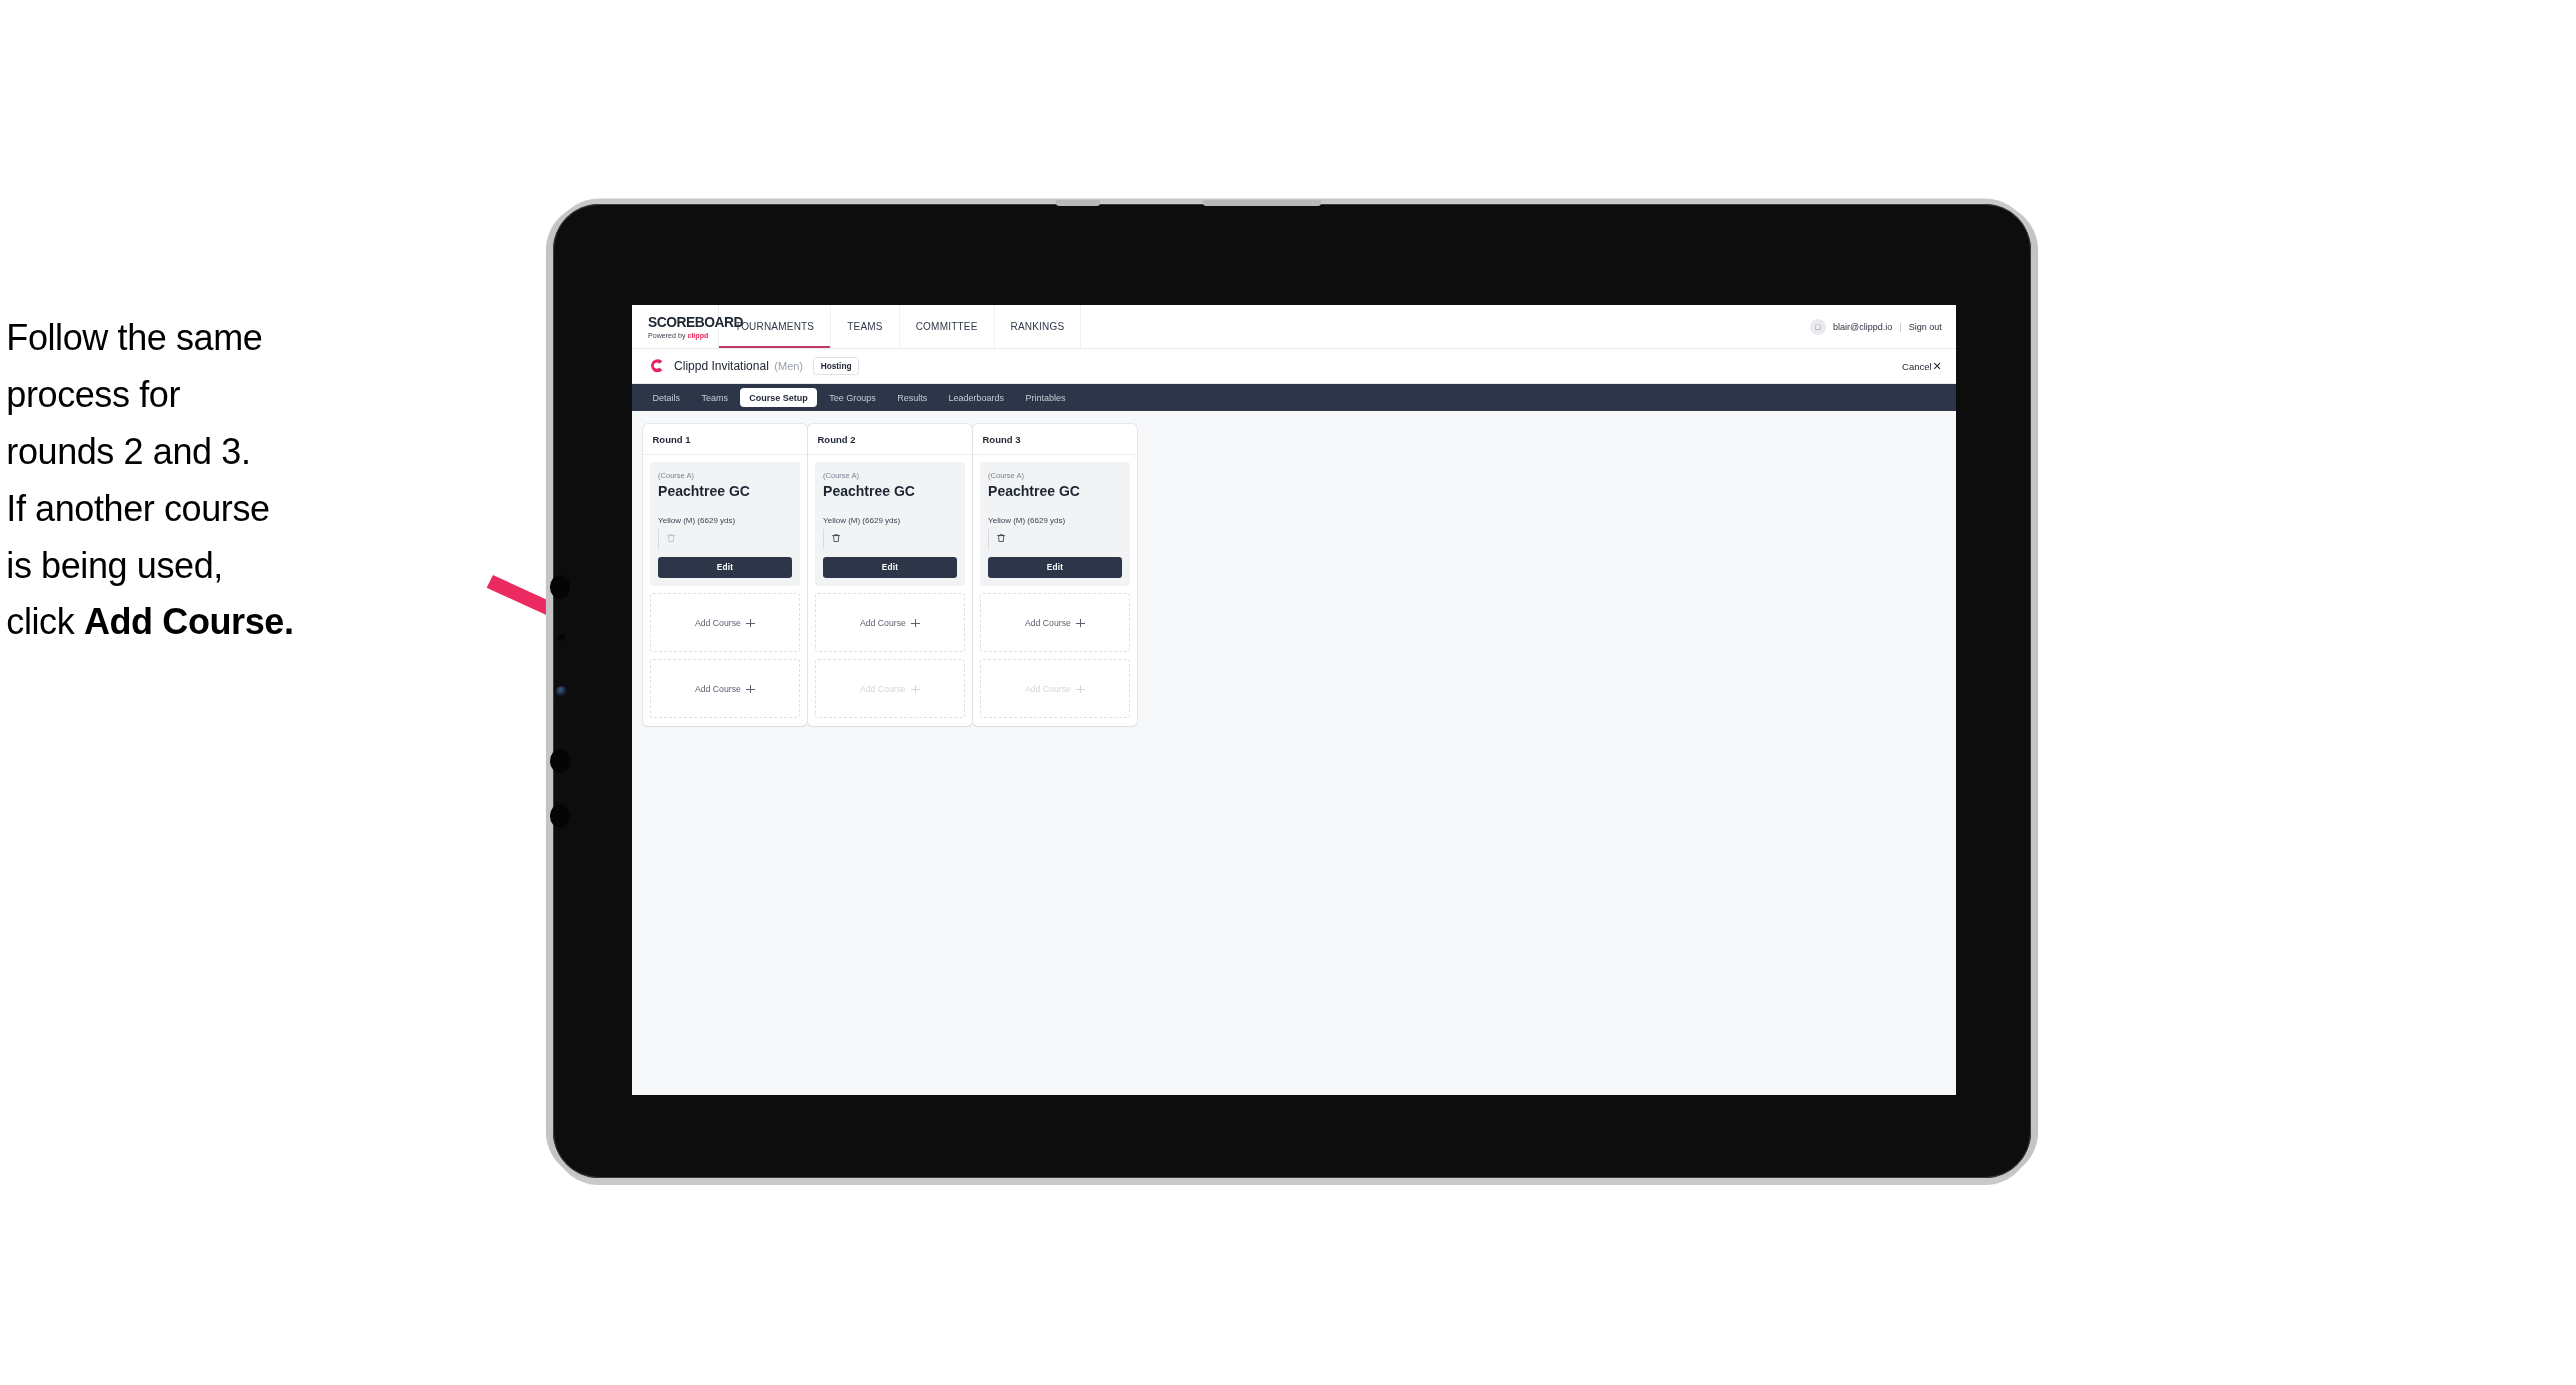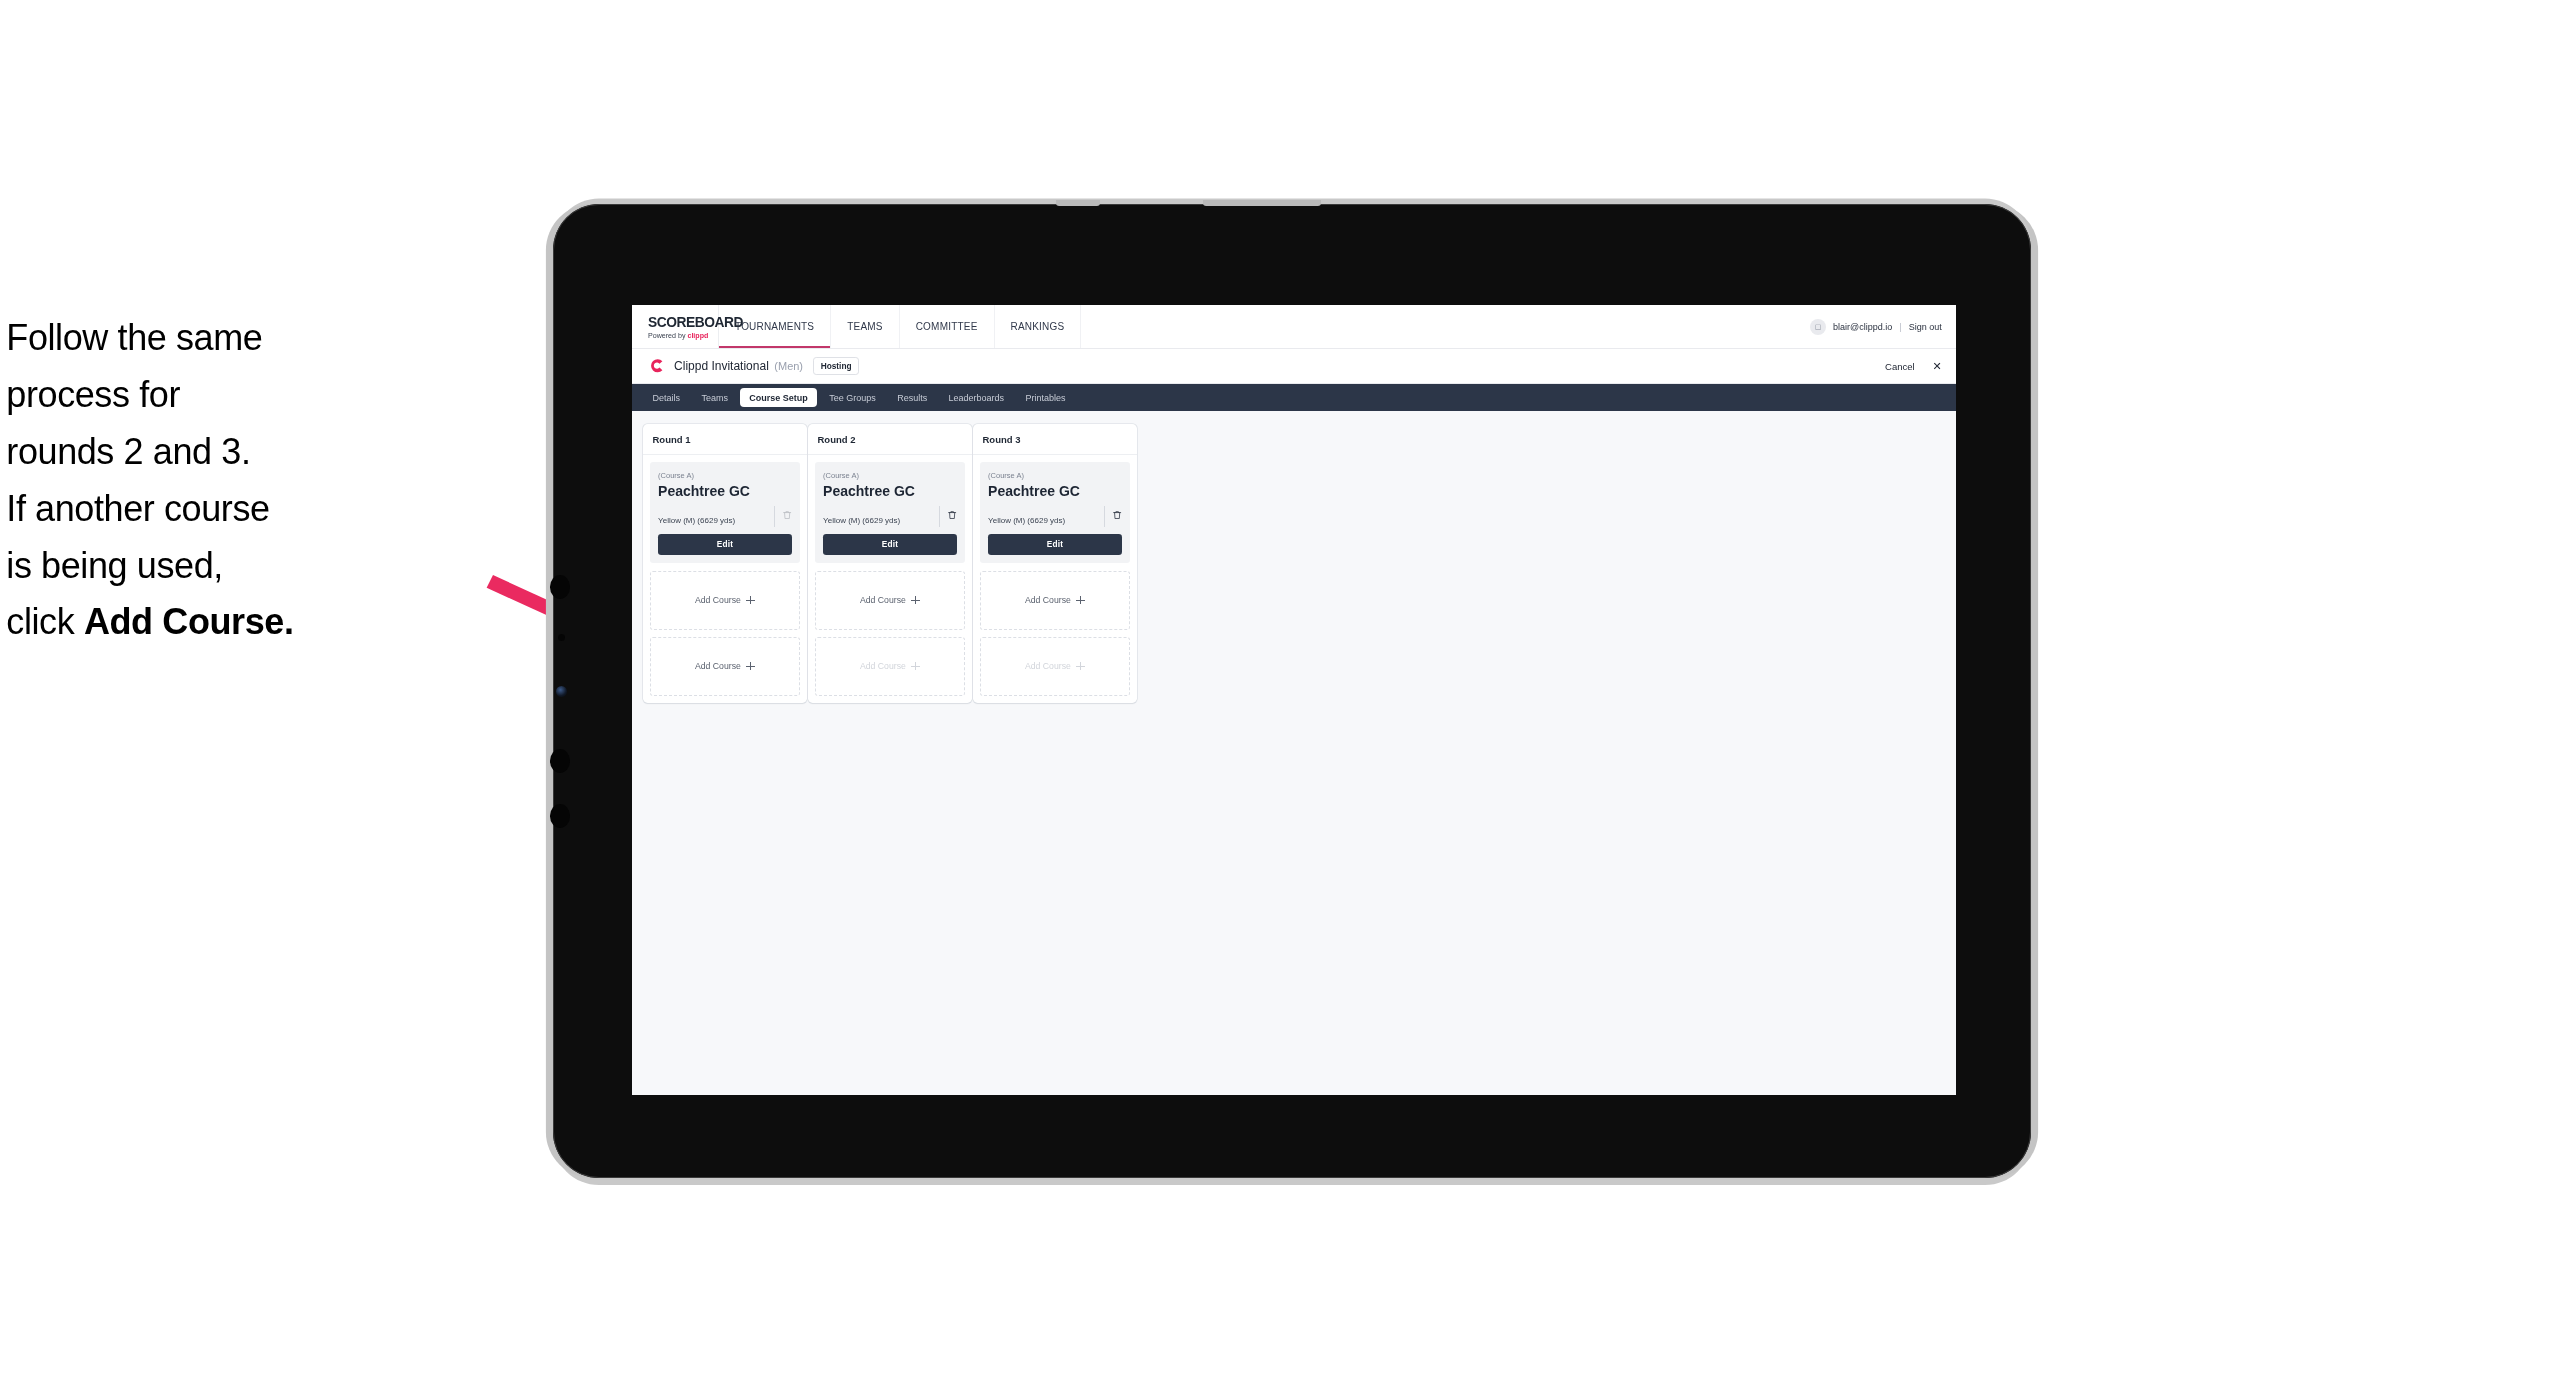--- a/index.html
+++ b/index.html
@@ -156,21 +156,21 @@
   #thost {
     margin-left: 10.3px;
     font-size: 8.3px; font-weight: 700; color: #212835;
     border: 0.8px solid #dfe1e6;
     border-radius: 3.2px;
     padding: 3.2px 6.3px;
     background: #fff;
   }
   #tcancel {
     margin-left: auto;
-    display: flex; align-items: center; gap: 18px;
+    display: flex; align-items: center; gap: 1px;
     font-size: 9.5px; color: #222835;
     cursor: pointer;
   }
   #tcancel .xm { font-size: 11px; line-height: 1; }
 
   
   #tabbar {
     height: 27px;
     background: #2c3648;
     display: flex; align-items: center;
@@ -214,21 +214,21 @@
     border-bottom: 0.8px solid #edeff2;
   }
   .round-body { padding: 7.1px; }
 
   .course-card {
     background: #f2f3f5;
     border-radius: 3.2px;
     padding: 7.1px 8px 8px 8px;
     position: relative;
   }
-  .course-top { display: flex; align-items: flex-end; }
+  .course-top { display: flex; align-items: flex-start; flex-direction: column; }
   .course-meta { flex: 1 1 auto; min-width: 0; }
   .course-label { font-size: 7.5px; color: #7b8290; line-height: 1.5; }
   .course-name { font-size: 14px; font-weight: 700; color: #1d2533; line-height: 1.55; }
   .course-tee { font-size: 8px; color: #3c4452; line-height: 1.5; margin-top: 12px; }
   .course-actions {
     display: flex; align-items: center; gap: 7.1px;
     padding-top: 2.4px;
   }
   .vrule { width: 0.8px; height: 20.5px; background: #d6d9df; }
   .trash { cursor: pointer; }

